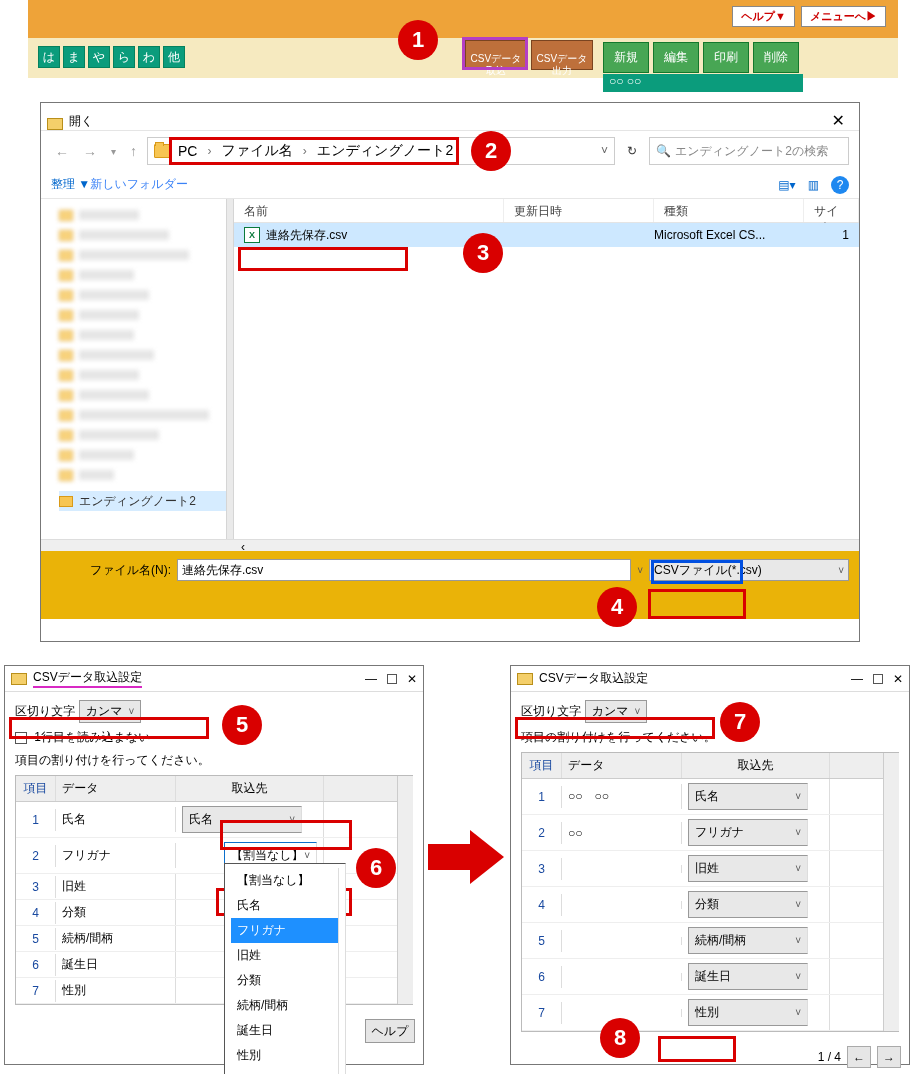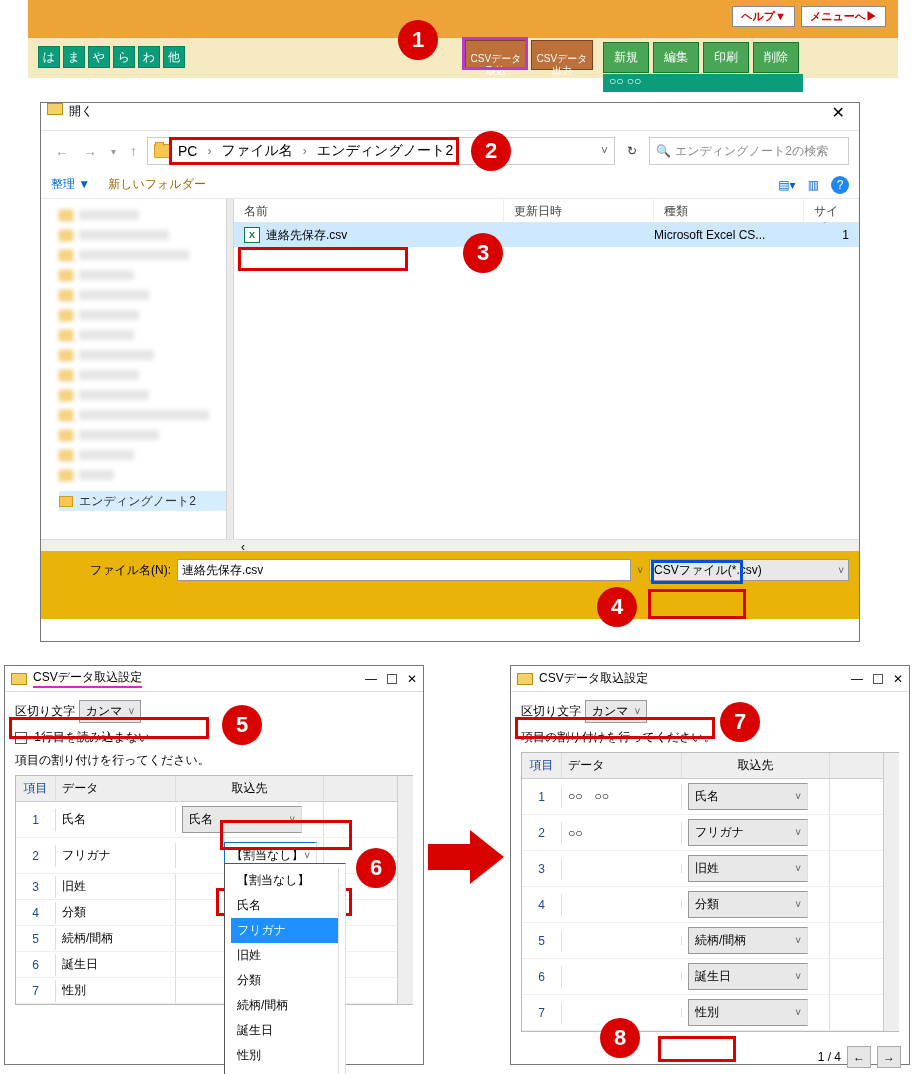--- a/index.html
+++ b/index.html
@@ -9,21 +9,21 @@
   
   .topbar { background:#eea339; }
   .whitebtn { background:#fff; border:1px solid #888; color:#c00; font-weight:bold; font-size:11px; padding:2px 8px; display:inline-flex; align-items:center; }
   .cream { background:#f6eac0; }
   .kana { background:#0b9c7c; color:#fff; width:22px; height:22px; display:inline-flex;align-items:center;justify-content:center;font-size:12px;margin-right:3px;border:1px solid #05825e;}
   .csvbtn { background:#be703b; color:#fff; border:1px solid #7a4420; font-size:10px; text-align:center; padding:12px 2px; width:62px; height:30px; line-height:12px;}
   .greenbtn { background:#48a654; color:#fff; border:1px solid #14782c; font-size:12px; padding:6px 10px;}
 
   
   .dlg { background:#fff; border:1px solid #777; }
-  .titlebar { height:28px; border-bottom:1px solid #e5e5e5; display:flex; align-items:flex-start; padding:0 6px; font-size:12px;}
+  .titlebar { height:28px; border-bottom:1px solid #e5e5e5; display:flex; align-items:flex-end; padding:0 6px; font-size:12px;}
   .close { margin-left:auto; font-size:16px; padding:0 8px;}
   .navrow{display:flex;align-items:center;padding:6px 10px; gap:6px;}
   .navarrow{color:#999;font-size:14px; padding:0 4px;}
   .addrbox{display:flex;align-items:center;gap:6px;border:1px solid #ccc;padding-left:6px;height:28px;flex:1;}
   .folder-ico{width:18px;height:14px;background:#f7c552;border:1px solid #d99a18;border-radius:1px;position:relative;}
   .folder-ico::before{content:"";position:absolute;top:-3px;left:0;width:7px;height:3px;background:#f7c552;border:1px solid #d99a18;border-bottom:none;}
   .crumb{font-size:14px;}
   .sep{color:#777;margin:0 4px;}
   .searchbox{border:1px solid #ccc;height:28px;display:flex;align-items:center;padding:0 6px;width:200px;color:#888;}
   .toolbar2{display:flex;align-items:center;padding:4px 10px; border-bottom:1px solid #e6e6e6;height:28px;font-size:12px;color:#0066cc;}
@@ -136,21 +136,21 @@
     <div class="searchbox">
       <span style="margin-right:4px;">🔍</span>
       <span>エンディングノート2の検索</span>
     </div>
   </div>
   <div class="redout" style="left:128px;top:34px;width:290px;height:28px;"></div>
   <div class="badge" style="left:430px;top:28px;">2</div>
 
   <div class="toolbar2">
     <span>整理 ▼</span>
-    <span style="margin-left:18px;color:#a16207;">新しいフォルダー</span>
+    <span style="color:#3b82f6;">新しいフォルダー</span>
     <span style="margin-left:auto;display:flex;gap:12px;align-items:center;">
       <span>▤▾</span>
       <span>▥</span>
       <span style="width:18px;height:18px;border-radius:50%;background:#1e88f0;color:#fff;display:flex;align-items:center;justify-content:center;">?</span>
     </span>
   </div>
 
   <div class="cols">
     <div class="tree">
       <div class="item blur">
@@ -338,20 +338,25 @@
           </div>
           <div class="row">
             <div class="c1">7</div>
             <div class="c2">性別</div>
             <div class="c3"></div>
           </div>
         </div>
       <div style="position:absolute;right:-1px;top:0;width:16px;height:100%;background:#eee;border-left:1px solid #ccc;"></div>
     </div>
   </div>
+  <div class="btnrow">
+    <button class="btn">登録</button>
+    <span style="width:60px;"></span>
+    <button class="btn" style="width:50px;padding:0;">ヘルプ</button>
+  </div>
 </div>
 <div class="badge" style="left:222px;top:705px;">5</div>
 <div class="redout abs" style="left:220px;top:820px;width:132px;height:30px;"></div>
 <div class="redout abs" style="left:216px;top:888px;width:136px;height:28px;"></div>
 <div class="badge" style="left:356px;top:848px;">6</div>
 
 <div class="bigarrow" style="left:428px;top:822px;"></div>
 
 <div class="abs cfgdlg" style="left:510px;top:665px;width:400px;height:400px;">
   <div class="titlebar2">

